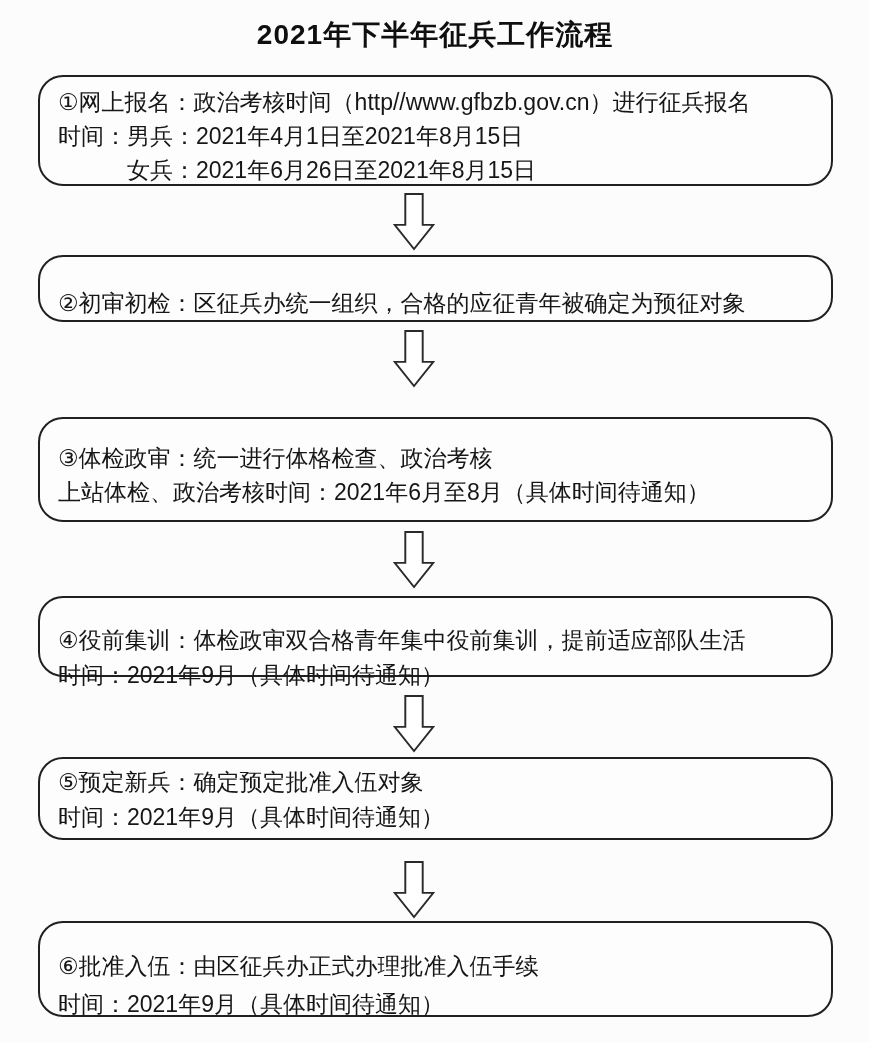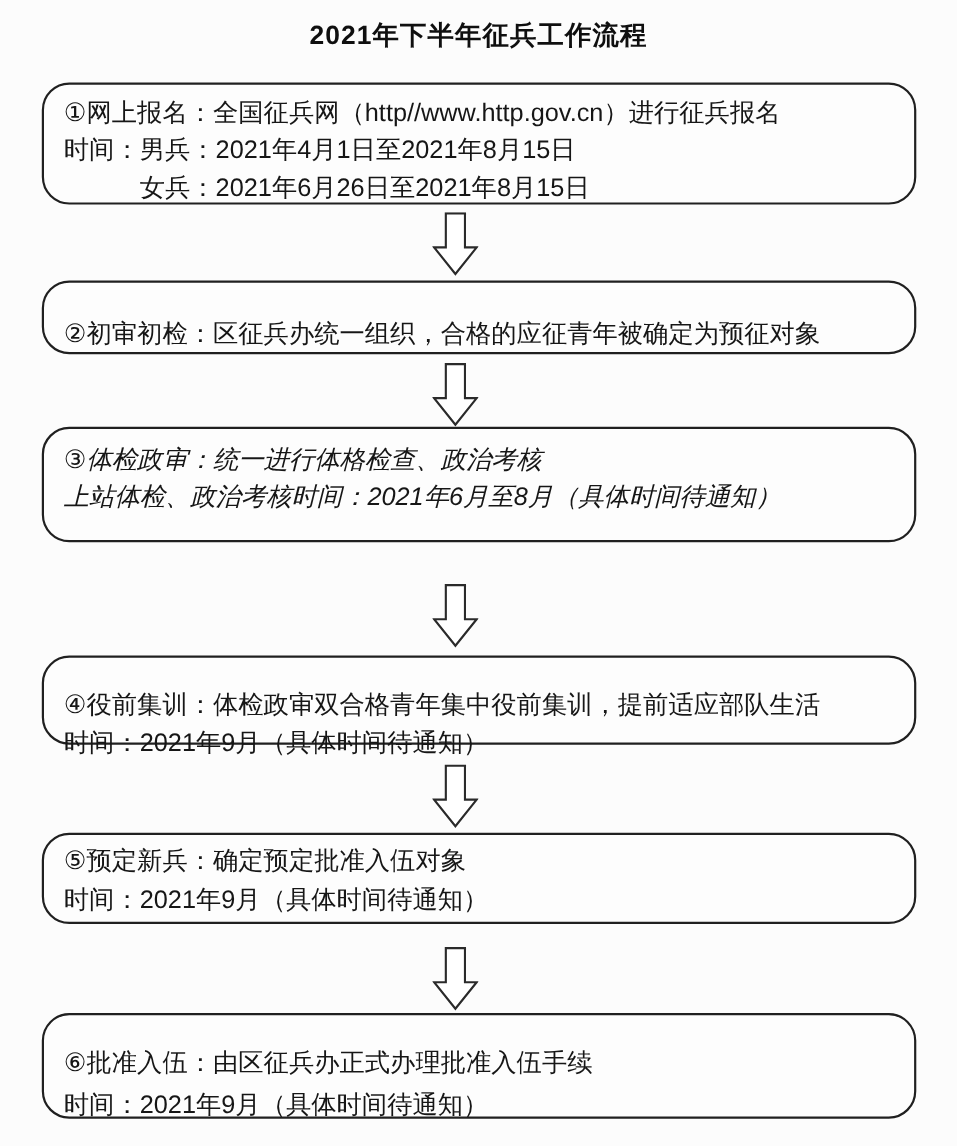--- a/index.html
+++ b/index.html
@@ -15,40 +15,40 @@
     font-family: "Liberation Sans", "DejaVu Sans", sans-serif;
     color: #161616;
     overflow: hidden;
   }
   .page-title {
     position: absolute;
     top: 16px;
     left: 0;
     width: 870px;
     text-align: center;
-    font-size: 24px;
+    font-size: 28px;
     font-weight: 700;
     letter-spacing: 1px;
     color: #0f0f0f;
   }
   .flow-box {
     position: absolute;
     left: 38px;
     width: 795px;
     box-sizing: border-box;
     border: 2px solid #202020;
     border-radius: 25px;
     background: #fdfdfd;
     font-size: 23px;
     line-height: 34px;
     padding: 0 16px 0 18px;
   }
   .box-1 { top: 75px;  height: 111px; padding-top: 8px; }
   .box-2 { top: 255px; height: 67px;  display: flex; align-items: flex-end; }
-  .box-3 { top: 388px; height: 105px; padding-top: 10px; font-style: italic; }
+  .box-3 { top: 417px; height: 105px; padding-top: 22px; }
   .box-4 { top: 596px; height: 81px;  padding-top: 25px;  line-height: 35px; }
   .box-5 { top: 757px; height: 83px;  padding-top: 6px;  line-height: 35px; }
   .box-6 { top: 921px; height: 96px;  padding-top: 24px; line-height: 38px; }
   .line { white-space: nowrap; }
   .line.indent { padding-left: 69px; }
   .arrow {
     position: absolute;
     left: 393px;
     width: 42px;
     height: 58px;
@@ -60,21 +60,21 @@
   .a5 { top: 861px; }
 </style>
 </head>
 <body>
 
 <div class="canvas">
 
   <div class="page-title">2021年下半年征兵工作流程</div>
 
   <div class="flow-box box-1">
-    <div class="line">①网上报名：全国征兵网（http//www.http.gov.cn）进行征兵报名</div>
+    <div class="line">①网上报名：政治考核时间（http//www.gfbzb.gov.cn）进行征兵报名</div>
     <div class="line">时间：男兵：2021年4月1日至2021年8月15日</div>
     <div class="line indent">女兵：2021年6月26日至2021年8月15日</div>
   </div>
 
   <svg class="arrow a1" viewBox="0 0 42 60">
     <path d="M12 1 H30 V33 H41 L21 58 L1 33 H12 Z" fill="#ffffff" stroke="#2a2a2a" stroke-width="2"></path>
   </svg>
 
   <div class="flow-box box-2">
     <div class="line">②初审初检：区征兵办统一组织，合格的应征青年被确定为预征对象</div>

